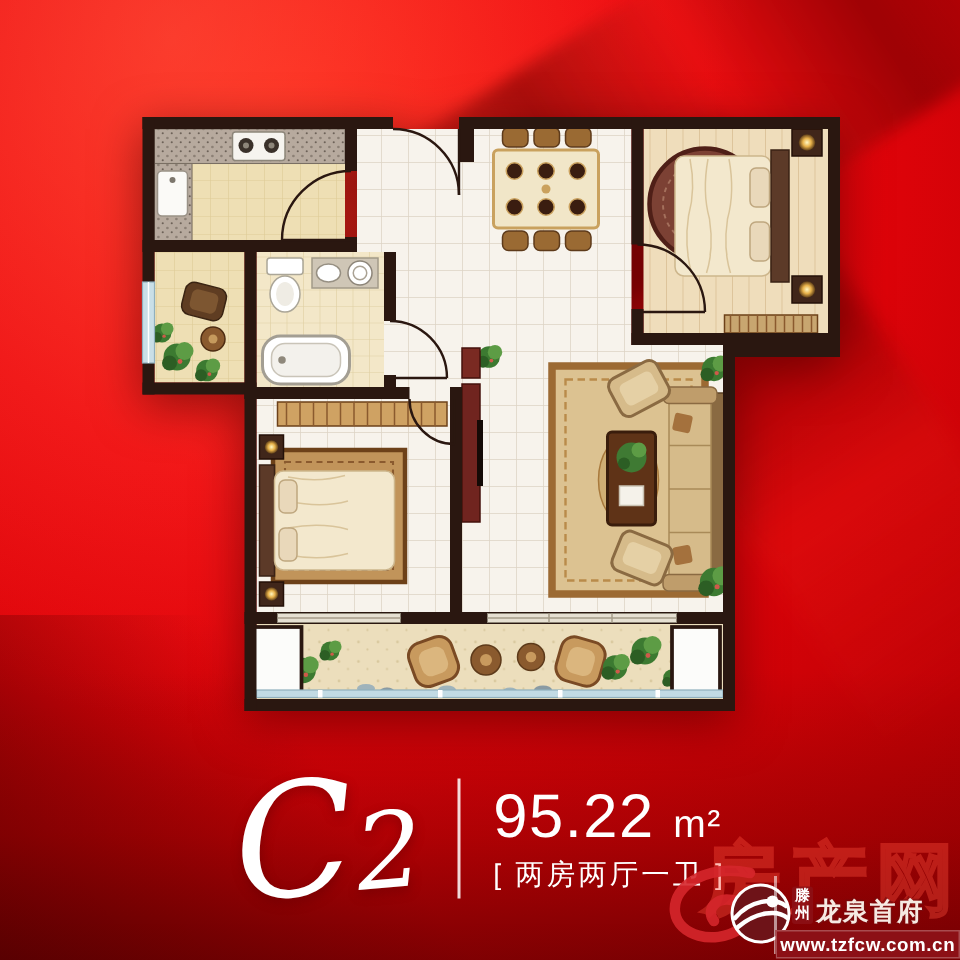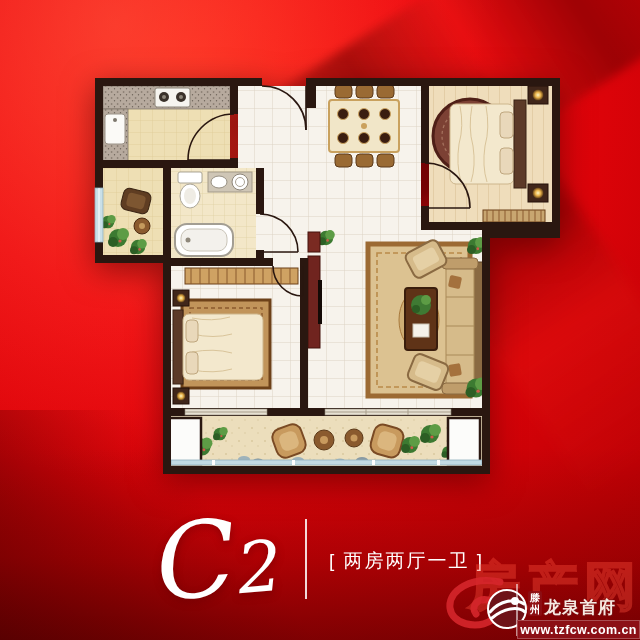--- a/index.html
+++ b/index.html
@@ -322,20 +322,21 @@
           <path d="M333 91 A45 45 0 0 1 378 136"></path>
           <path d="M333 136 L378 136"></path>
         </g>
     </g>
   </svg>
 
   <div class="caption">
     <div class="unit">C2</div>
     <div class="cap-divider"></div>
     <div class="cap-right">
+      <div class="area"><span>95.22</span> <span class="area-unit">m²</span></div>
       <div class="layout">[ 两房两厅一卫 ]</div>
     </div>
   </div>
 
   <div class="watermark">
     <div class="wm-big">房产网</div>
     <svg class="wm-swoosh" width="70" height="62" viewBox="0 0 70 62">
       <path d="M58 8 C30 2 6 16 8 34 C10 50 34 56 50 46 C60 40 58 28 46 26 C36 24 28 32 34 40" fill="none" stroke="#d5262b" stroke-width="7" stroke-linecap="round" opacity=".9"></path>
     </svg>
     <svg class="wm-globe" width="42" height="42" viewBox="0 0 42 42">

